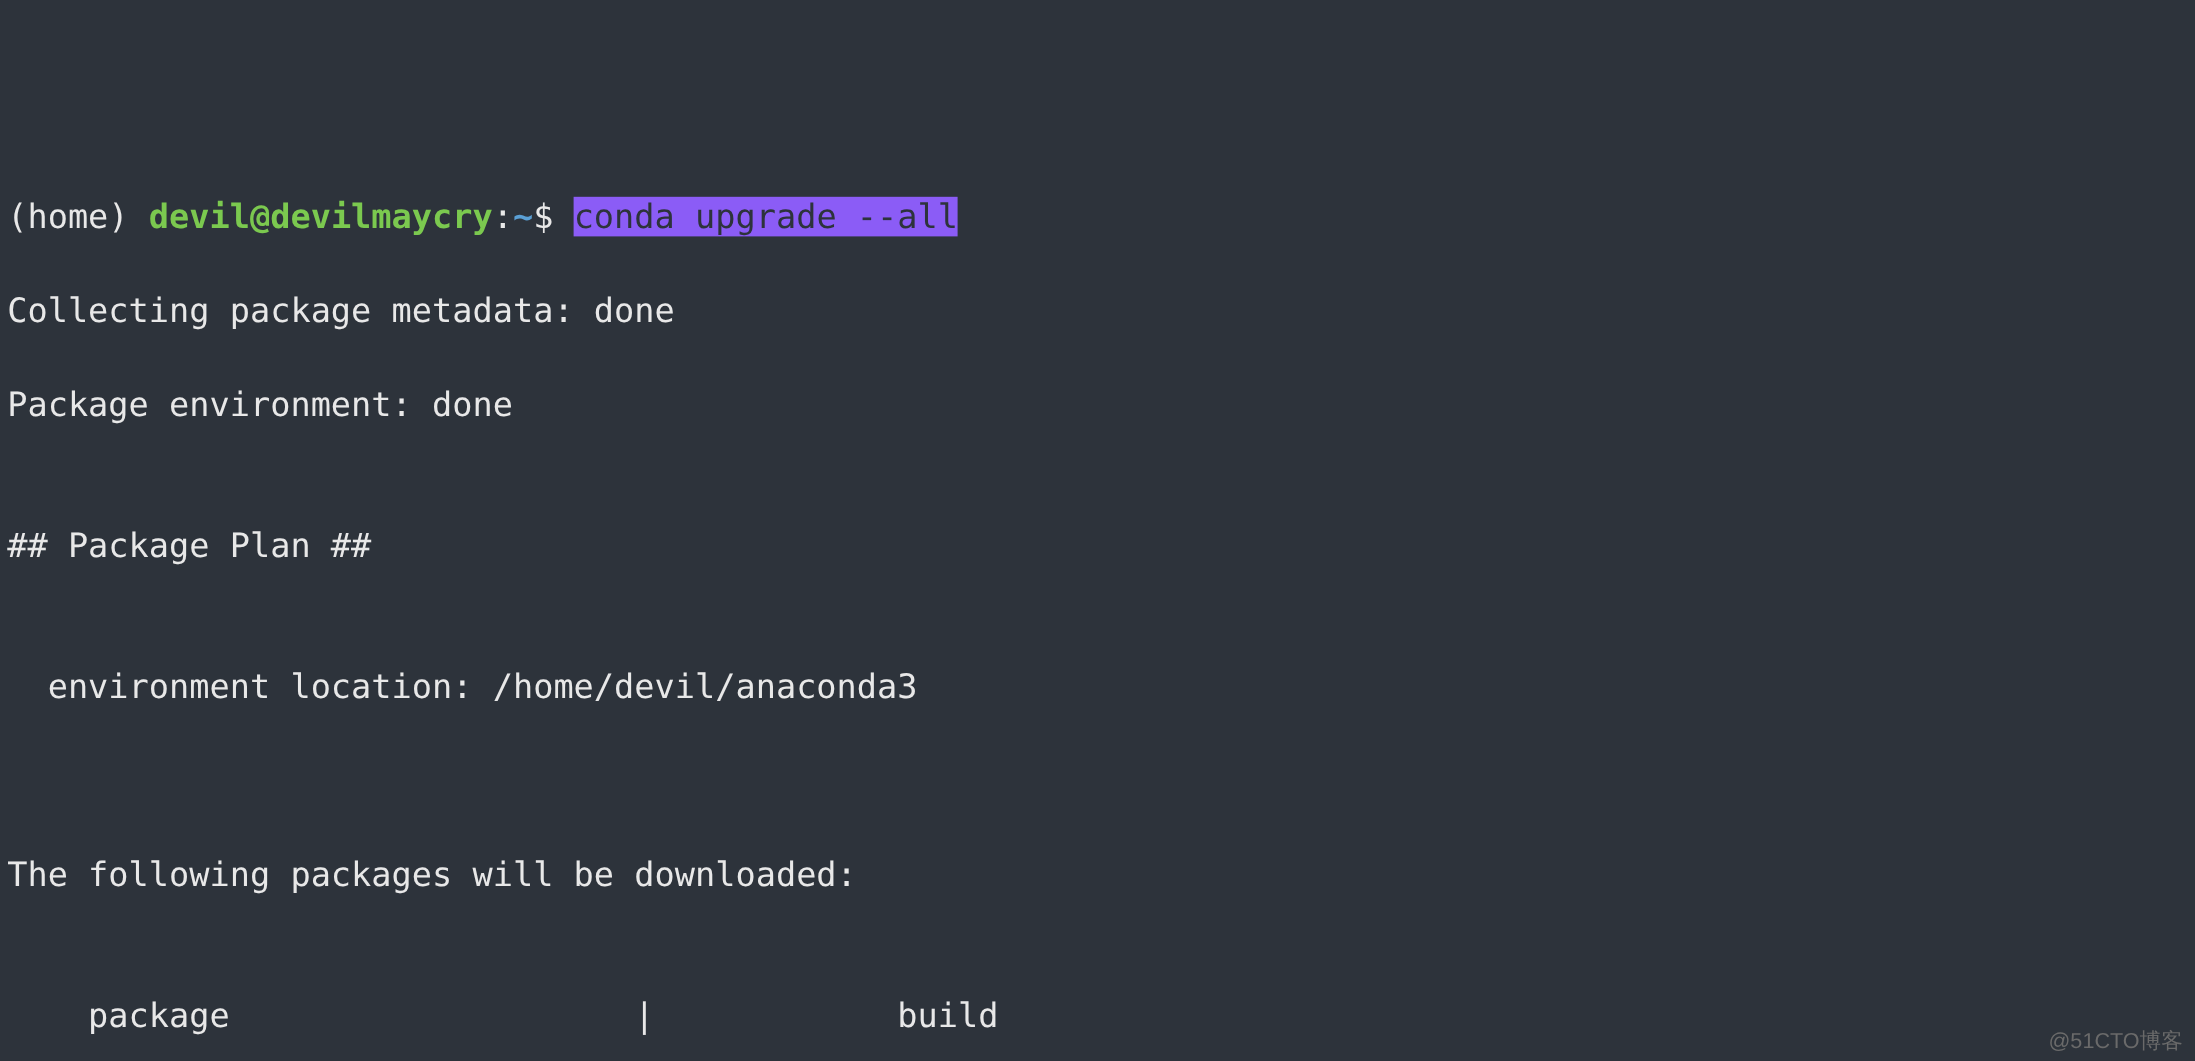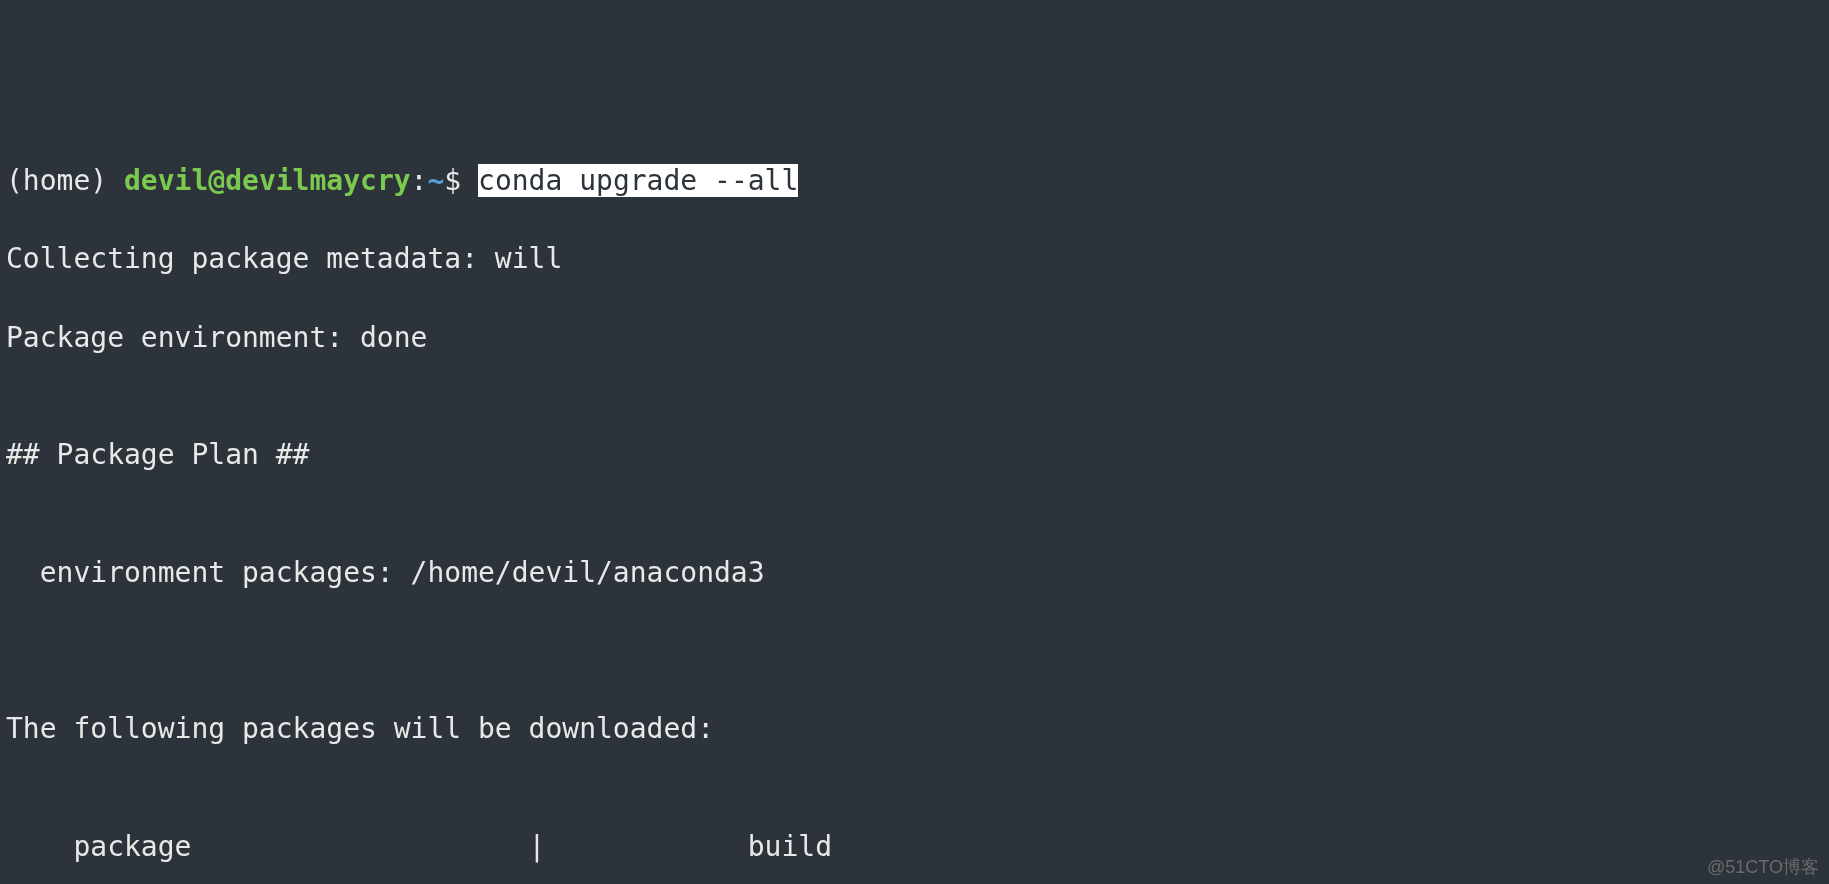--- a/index.html
+++ b/index.html
@@ -32,47 +32,47 @@
       color: #e8e8e8;
     }
     .prompt-path {
       color: #5a9fd4;
       font-weight: bold;
     }
     .prompt-dollar {
       color: #e8e8e8;
     }
     .highlighted-cmd {
-      background-color: #ffffff;
+      background-color: #8b5cf6;
       color: #2d333b;
     }
     .terminal-line {
       display: block;
     }
     .watermark {
       position: absolute;
       bottom: 4px;
       right: 10px;
       color: #6a6a6a;
       font-size: 18px;
       font-family: sans-serif;
     }
   </style>
 </head>
 <body>
 
 
 
 <span class="terminal-line"><span class="prompt-base">(home) </span><span class="prompt-user">devil@devilmaycry</span><span class="prompt-colon">:</span><span class="prompt-path">~</span><span class="prompt-dollar">$ </span><span class="highlighted-cmd">conda upgrade --all</span></span>
-<span class="terminal-line">Collecting package metadata: will</span>
+<span class="terminal-line">Collecting package metadata: done</span>
 <span class="terminal-line">Package environment: done</span>
 <span class="terminal-line"></span>
 <span class="terminal-line">## Package Plan ##</span>
 <span class="terminal-line"></span>
-<span class="terminal-line">  environment packages: /home/devil/anaconda3</span>
+<span class="terminal-line">  environment location: /home/devil/anaconda3</span>
 <span class="terminal-line"></span>
 <span class="terminal-line"></span>
 <span class="terminal-line">The following packages will be downloaded:</span>
 <span class="terminal-line"></span>
 <span class="terminal-line">    package                    |            build</span>
 
 
 
 
 

